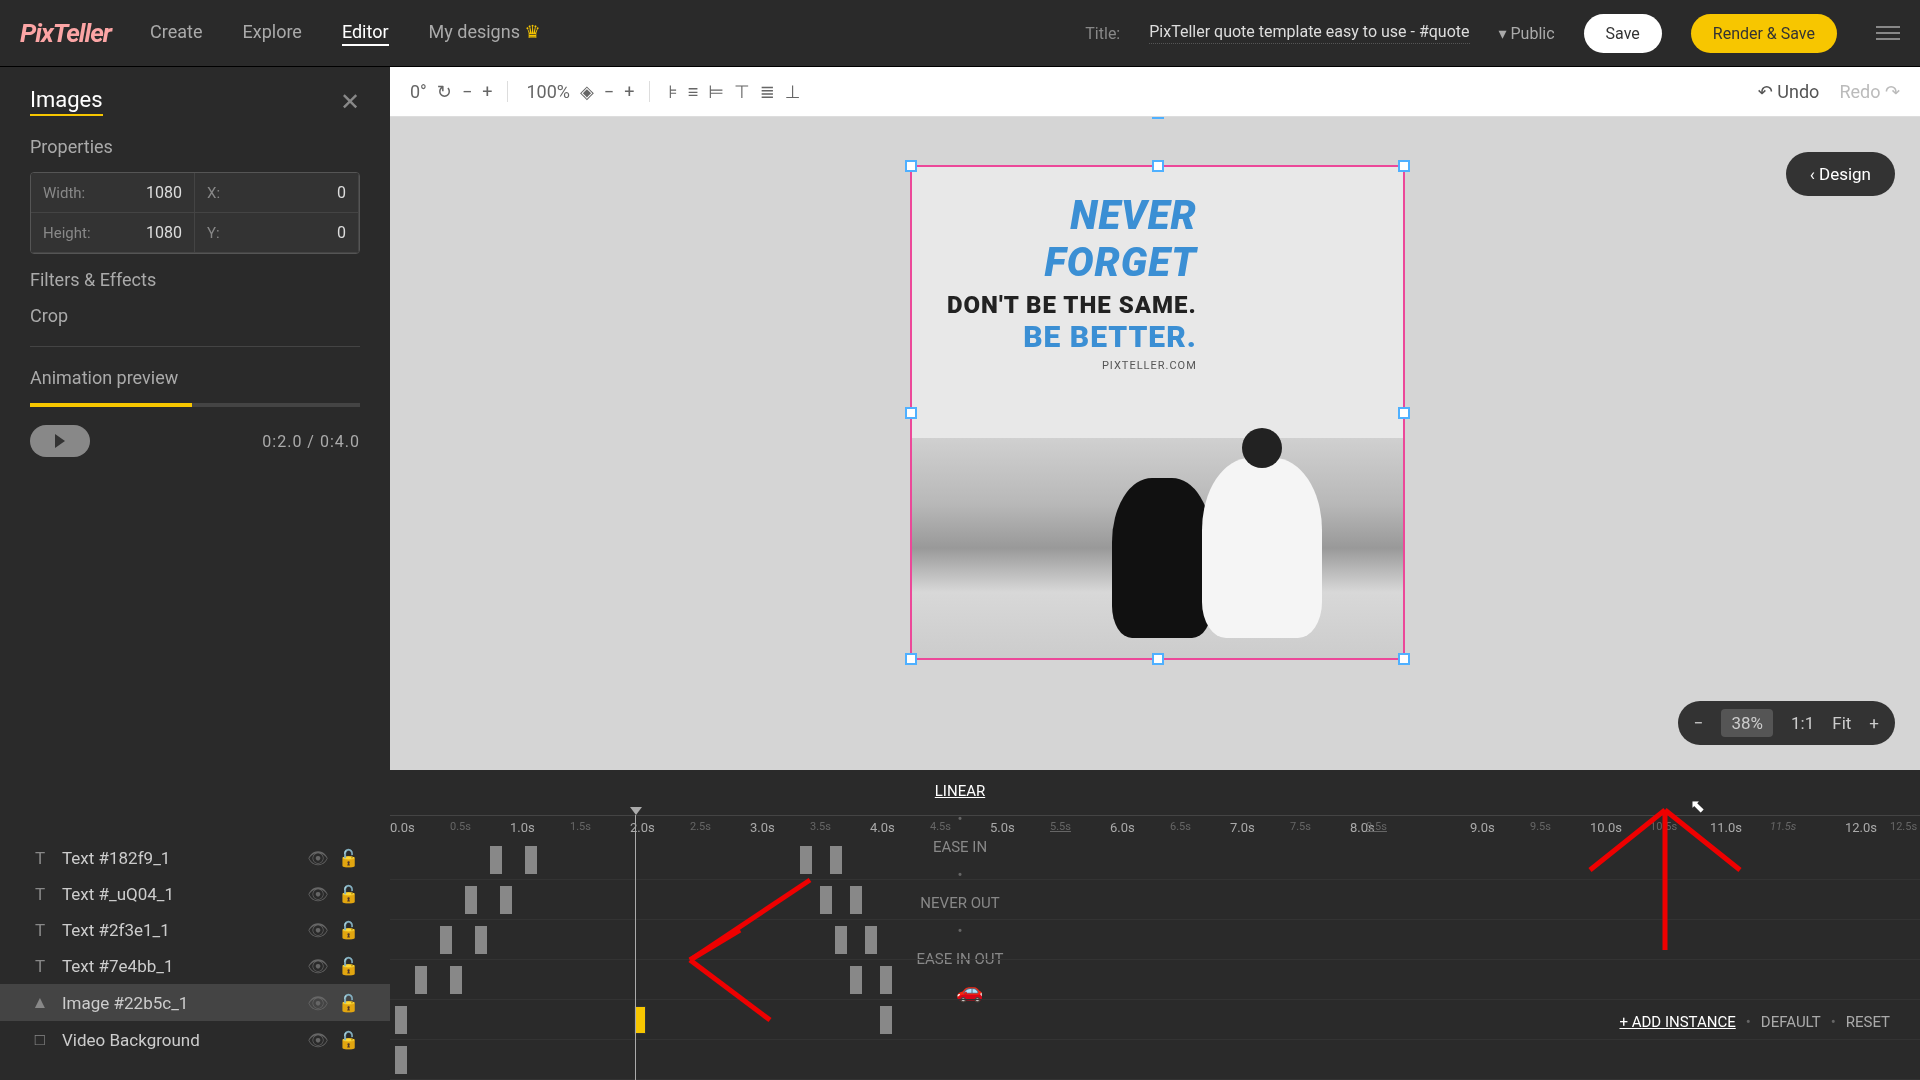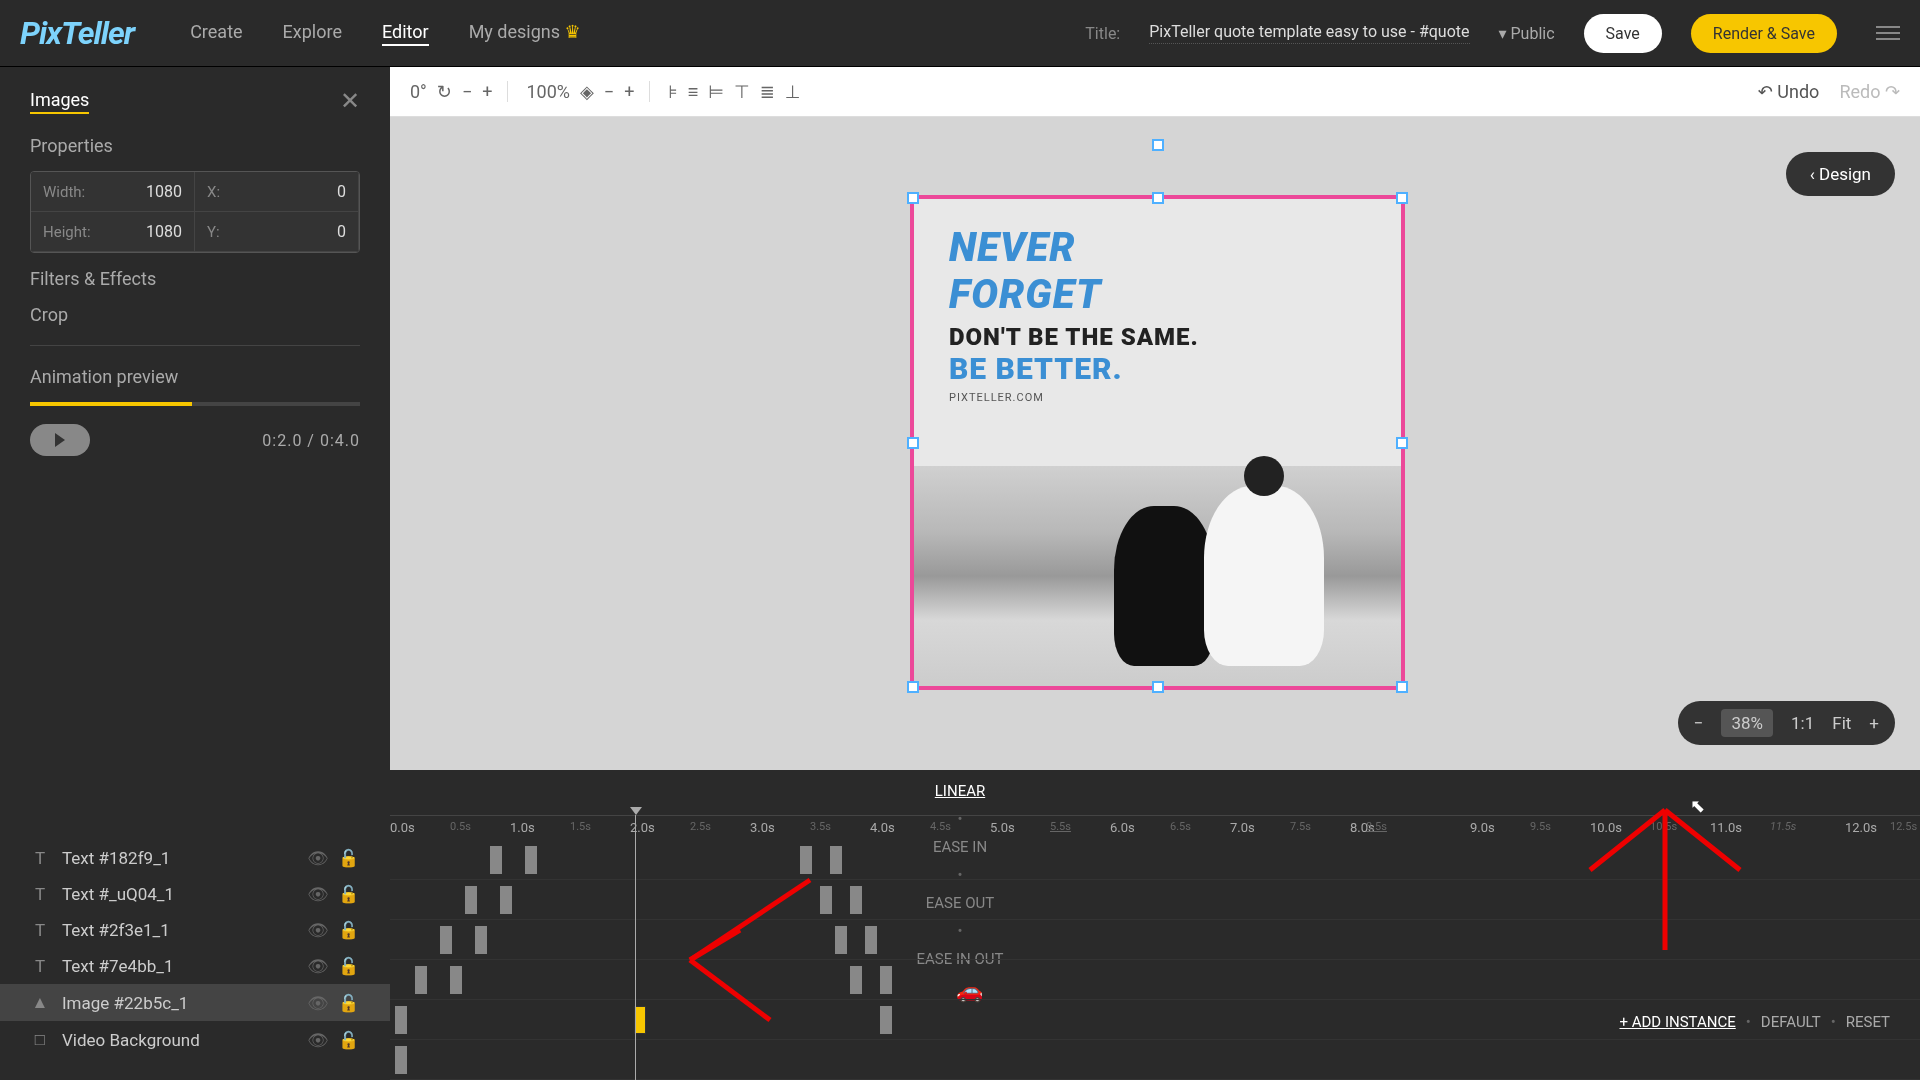--- a/index.html
+++ b/index.html
@@ -1,20 +1,20 @@
 <!DOCTYPE html>
 <html><head>
 <meta charset="utf-8">
 <style>
 * { margin: 0; padding: 0; box-sizing: border-box; font-family: -apple-system, BlinkMacSystemFont, 'Segoe UI', Roboto, sans-serif; }
 body { background: #1a1a1a; color: #ccc; overflow: hidden; width: 1920px; height: 1080px; position: relative; }
 
 
 .header { height: 67px; background: #2a2a2a; display: flex; align-items: center; padding: 0 20px; border-bottom: 1px solid #000; }
-.logo { font-size: 32px; font-weight: bold; color: #7dd3fc; font-style: italic; margin-right: 56px; letter-spacing: -1px; }
+.logo { font-size: 26px; font-weight: bold; color: #fca5a5; font-style: italic; margin-right: 39px; letter-spacing: -1px; }
 .nav-links { display: flex; gap: 40px; }
 .nav-link { color: #aaa; font-size: 18px; cursor: pointer; }
 .nav-link.active { color: #fff; border-bottom: 2px solid #fff; padding-bottom: 2px; }
 .crown { color: #f7c600; }
 .header-right { margin-left: auto; display: flex; align-items: center; gap: 29px; }
 .title-label { color: #888; font-size: 16px; }
 .title-value { color: #ddd; font-size: 16px; border-bottom: 1px dotted #555; padding-bottom: 2px; }
 .visibility { color: #aaa; font-size: 16px; }
 .btn-save { background: #fff; color: #333; border: none; padding: 10px 22px; border-radius: 20px; font-size: 16px; cursor: pointer; }
 .btn-render { background: #f7c600; color: #333; border: none; padding: 10px 22px; border-radius: 20px; font-size: 16px; cursor: pointer; }
@@ -25,38 +25,38 @@
 .toolbar { position: absolute; left: 390px; right: 0; top: 67px; height: 50px; background: #fff; display: flex; align-items: center; padding: 0 20px; gap: 18px; color: #555; border-bottom: 1px solid #ddd; }
 .tool-group { display: flex; align-items: center; gap: 10px; padding-right: 15px; border-right: 1px solid #ddd; }
 .tool-btn { cursor: pointer; font-size: 18px; color: #666; }
 .toolbar-right { margin-left: auto; display: flex; gap: 20px; font-size: 18px; }
 .undo { color: #555; cursor: pointer; }
 .redo { color: #bbb; }
 
 
 .sidebar { position: absolute; left: 0; top: 67px; width: 390px; bottom: 310px; background: #2a2a2a; padding: 20px 30px; }
 .sidebar-header { display: flex; justify-content: space-between; align-items: center; margin-bottom: 20px; }
-.sidebar-title { font-size: 18px; color: #fff; border-bottom: 2px solid #f7c600; padding-bottom: 2px; display: inline-block; }
+.sidebar-title { font-size: 22px; color: #fff; border-bottom: 2px solid #f7c600; padding-bottom: 2px; display: inline-block; }
 .close-x { font-size: 24px; color: #888; cursor: pointer; }
 .section-label { color: #aaa; font-size: 18px; margin: 15px 0; }
 .props-grid { display: grid; grid-template-columns: 1fr 1fr; gap: 0; border: 1px solid #555; border-radius: 4px; overflow: hidden; }
 .prop-cell { display: flex; align-items: center; padding: 10px 12px; border-right: 1px solid #444; border-bottom: 1px solid #444; background: #333; }
 .prop-label { color: #888; font-size: 15px; }
 .prop-value { margin-left: auto; color: #ddd; font-size: 16px; }
 .divider { border: none; border-top: 1px solid #444; margin: 20px 0; }
 .anim-progress { width: 100%; height: 4px; background: #444; margin-top: 10px; position: relative; }
 .anim-progress-fill { position: absolute; left: 0; top: 0; height: 100%; width: 49%; background: #f7c600; }
 .anim-row { display: flex; align-items: center; justify-content: space-between; margin-top: 18px; }
 .play-btn { width: 60px; height: 32px; background: #888; border-radius: 16px; display: flex; align-items: center; justify-content: center; cursor: pointer; }
 .play-triangle { width: 0; height: 0; border-left: 10px solid #333; border-top: 7px solid transparent; border-bottom: 7px solid transparent; }
 .anim-time { color: #aaa; font-size: 16px; letter-spacing: 1px; }
 
 
 .canvas-area { position: absolute; left: 390px; right: 0; top: 117px; bottom: 310px; background: #d5d5d5; overflow: hidden; }
-.canvas-frame { position: absolute; left: 520px; top: 78px; width: 495px; height: 495px; border: 4px solid #ec4899; background: #e8e8e8; }
+.canvas-frame { position: absolute; left: 520px; top: 48px; width: 495px; height: 495px; border: 2px solid #ec4899; background: #e8e8e8; text-align: right; }
 .handle { position: absolute; width: 12px; height: 12px; background: #fff; border: 2px solid #4fb0ff; }
 .h-tl { left: -7px; top: -7px; } .h-tr { right: -7px; top: -7px; }
 .h-bl { left: -7px; bottom: -7px; } .h-br { right: -7px; bottom: -7px; }
 .h-tm { left: 50%; top: -7px; margin-left: -6px; } .h-bm { left: 50%; bottom: -7px; margin-left: -6px; }
 .h-ml { left: -7px; top: 50%; margin-top: -6px; } .h-mr { right: -7px; top: 50%; margin-top: -6px; }
 .h-rot { left: 50%; top: -60px; margin-left: -6px; }
 .quote-text { position: absolute; left: 35px; top: 25px; }
 .q-line1 { font-size: 40px; font-weight: 900; color: #3b8fd4; font-style: italic; letter-spacing: 1px; }
 .q-line2 { font-size: 40px; font-weight: 900; color: #3b8fd4; font-style: italic; letter-spacing: 1px; }
 .q-line3 { font-size: 24px; font-weight: 900; color: #222; letter-spacing: 1px; margin-top: 5px; }
@@ -227,21 +227,21 @@
     <span class="zoom-item">+</span>
   </div>
 </div>
 
 <div class="timeline-panel">
   <div class="ease-tabs">
     <span class="ease-tab active">LINEAR</span>
     <span class="ease-dot">•</span>
     <span class="ease-tab">EASE IN</span>
     <span class="ease-dot">•</span>
-    <span class="ease-tab">EASE OUT</span>
+    <span class="ease-tab">NEVER OUT</span>
     <span class="ease-dot">•</span>
     <span class="ease-tab">EASE IN OUT</span>
     <span class="car-icon">🚗</span>
     <div class="timeline-actions">
       <span class="add-instance">+ ADD INSTANCE</span>
       <span class="ease-dot">•</span>
       <span class="tl-action">DEFAULT</span>
       <span class="ease-dot">•</span>
       <span class="tl-action">RESET</span>
     </div>

